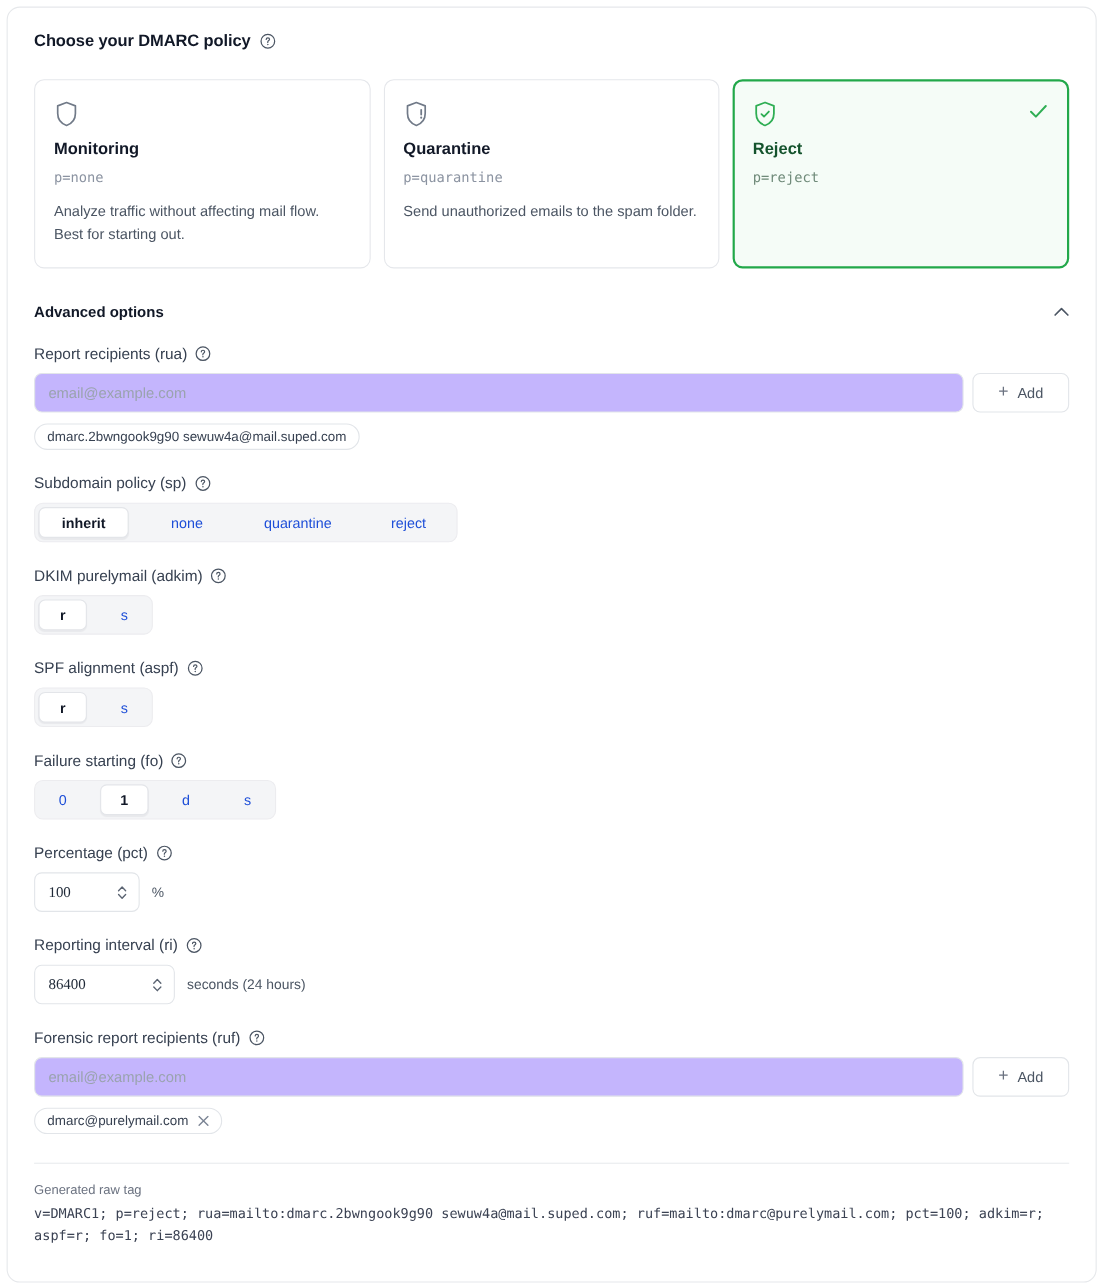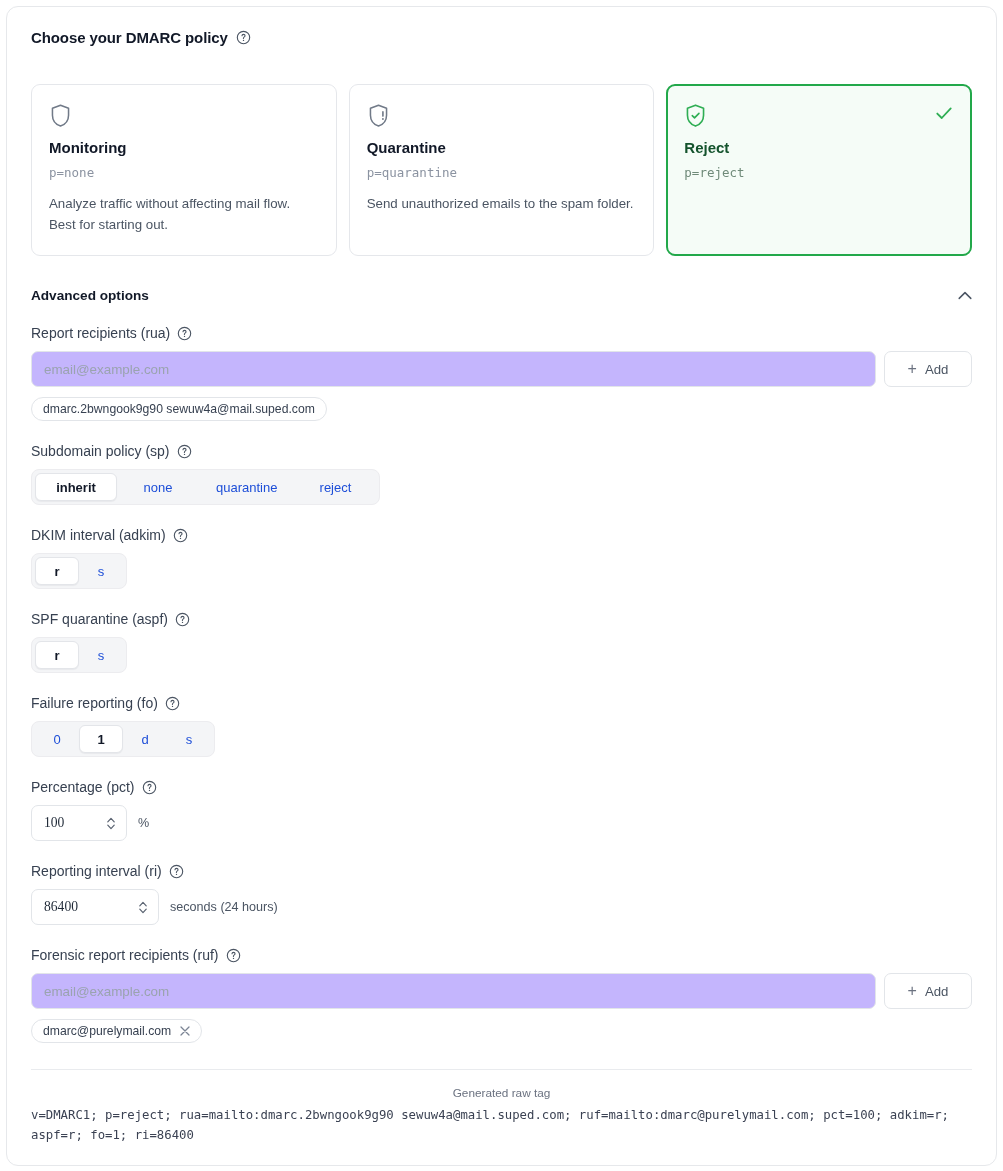--- a/index.html
+++ b/index.html
@@ -32,21 +32,21 @@
   }
   .help {
     width: 15px; height: 15px; flex: 0 0 15px;
     display: inline-flex; align-items: center; justify-content: center;
   }
   .help svg { display: block; }
 
   
   .cards {
     display: flex; gap: 12px;
-    margin-top: 38px;
+    margin-top: 26px;
   }
   .card {
     flex: 1 1 0;
     border: 1px solid #e5e7eb;
     border-radius: 9px;
     background: #fff;
     padding: 18px 17px 20px 17px;
     position: relative;
     min-height: 165px;
   }
@@ -136,21 +136,21 @@
     display: inline-flex; align-items: center;
   }
 
   
   .seg {
     display: inline-flex;
     background: #f4f5f7;
     border: 1px solid #ececef;
     border-radius: 8px;
     padding: 3px;
-    gap: 0;
+    gap: 12px;
   }
   .seg-opt {
     height: 28px;
     padding: 0 16px;
     display: inline-flex; align-items: center; justify-content: center;
     font-size: 13px; color: #1d4ed8;
     border-radius: 6px;
     border: 1px solid transparent;
     cursor: pointer;
     white-space: nowrap;
@@ -187,21 +187,20 @@
   .unit { font-size: 12.6px; color: #4b5563; }
 
   
   .divider {
     border-top: 1px solid #e9ebee;
     margin: 26px 0 0 0;
   }
   .raw-label {
     font-size: 11.8px; color: #6b7280;
     margin-top: 16px;
-    text-align: center;
   }
   .raw-value {
     font-family: "DejaVu Sans Mono", monospace;
     font-size: 12.3px;
     color: #3b4253;
     line-height: 1.62;
     margin-top: 6px;
     word-break: break-word;
     max-width: 955px;
   }
@@ -315,55 +314,55 @@
       <div class="seg wide">
         <span class="seg-opt active">inherit</span>
         <span class="seg-opt">none</span>
         <span class="seg-opt">quarantine</span>
         <span class="seg-opt">reject</span>
       </div>
     </div>
 
     <div class="field">
       <div class="field-label">
-        <span>DKIM interval (adkim)</span>
+        <span>DKIM purelymail (adkim)</span>
         <span class="help">
           <svg width="15" height="15" viewBox="0 0 16 16" fill="none">
             <circle cx="8" cy="8" r="6.6" stroke="#4b5563" stroke-width="1.2"></circle>
             <path d="M6.4 6.2c0-0.9 0.75-1.5 1.65-1.5s1.6 0.6 1.6 1.45c0 0.75-0.45 1.05-1.05 1.45C8.05 7.95 7.9 8.3 7.9 8.85v0.25" stroke="#4b5563" stroke-width="1.15" stroke-linecap="round"></path>
             <circle cx="8" cy="11.1" r="0.72" fill="#4b5563"></circle>
           </svg>
         </span>
       </div>
       <div class="seg narrow">
         <span class="seg-opt active">r</span>
         <span class="seg-opt">s</span>
       </div>
     </div>
 
     <div class="field">
       <div class="field-label">
-        <span>SPF quarantine (aspf)</span>
+        <span>SPF alignment (aspf)</span>
         <span class="help">
           <svg width="15" height="15" viewBox="0 0 16 16" fill="none">
             <circle cx="8" cy="8" r="6.6" stroke="#4b5563" stroke-width="1.2"></circle>
             <path d="M6.4 6.2c0-0.9 0.75-1.5 1.65-1.5s1.6 0.6 1.6 1.45c0 0.75-0.45 1.05-1.05 1.45C8.05 7.95 7.9 8.3 7.9 8.85v0.25" stroke="#4b5563" stroke-width="1.15" stroke-linecap="round"></path>
             <circle cx="8" cy="11.1" r="0.72" fill="#4b5563"></circle>
           </svg>
         </span>
       </div>
       <div class="seg narrow">
         <span class="seg-opt active">r</span>
         <span class="seg-opt">s</span>
       </div>
     </div>
 
     <div class="field">
       <div class="field-label">
-        <span>Failure reporting (fo)</span>
+        <span>Failure starting (fo)</span>
         <span class="help">
           <svg width="15" height="15" viewBox="0 0 16 16" fill="none">
             <circle cx="8" cy="8" r="6.6" stroke="#4b5563" stroke-width="1.2"></circle>
             <path d="M6.4 6.2c0-0.9 0.75-1.5 1.65-1.5s1.6 0.6 1.6 1.45c0 0.75-0.45 1.05-1.05 1.45C8.05 7.95 7.9 8.3 7.9 8.85v0.25" stroke="#4b5563" stroke-width="1.15" stroke-linecap="round"></path>
             <circle cx="8" cy="11.1" r="0.72" fill="#4b5563"></circle>
           </svg>
         </span>
       </div>
       <div class="seg narrow">
         <span class="seg-opt">0</span>

